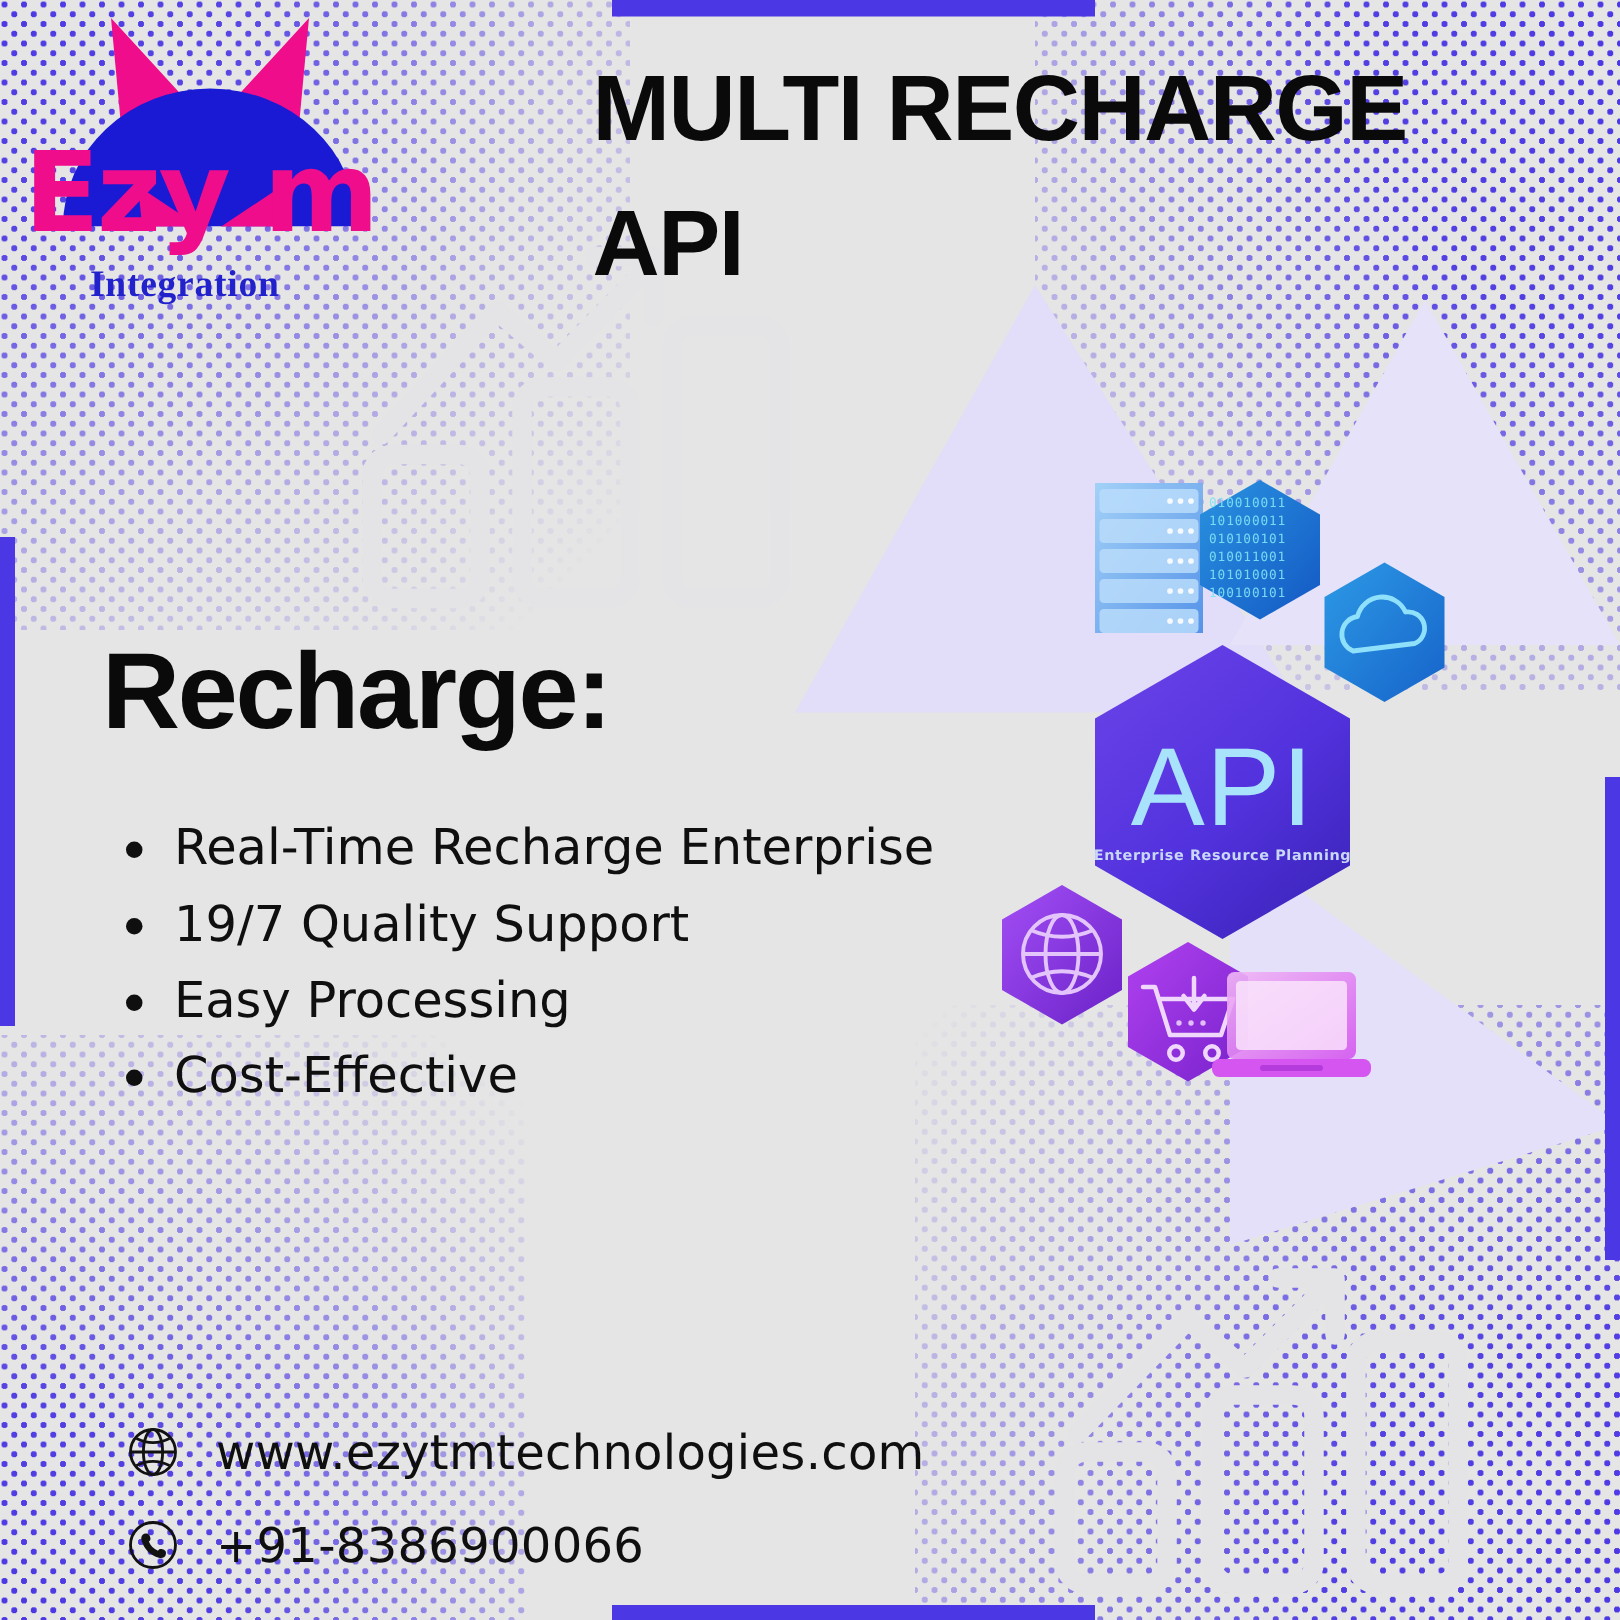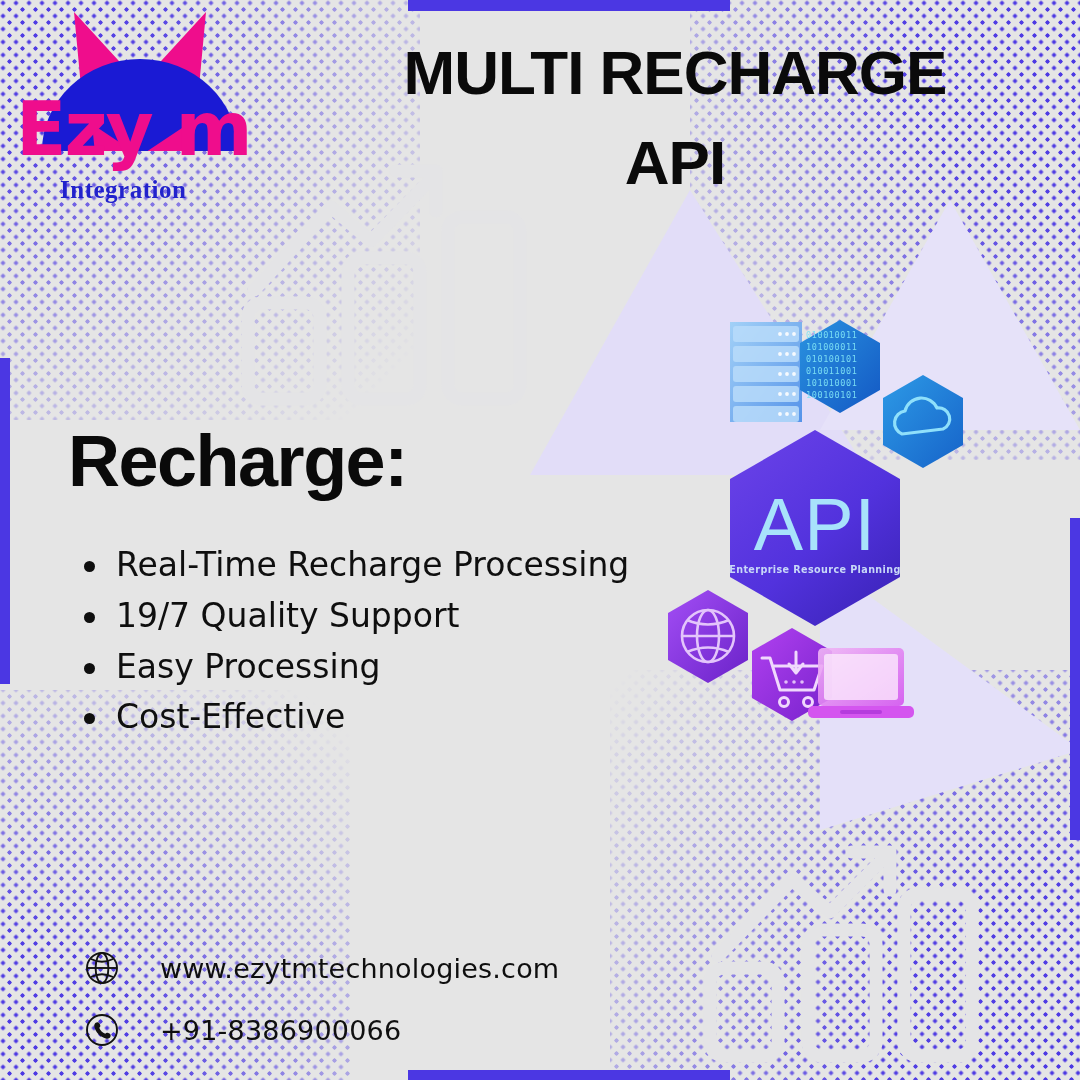--- a/index.html
+++ b/index.html
@@ -86,21 +86,20 @@
     font-weight: 700;
     color: #2222cc;
     letter-spacing: 0.5px;
   }
 
   
   #headline {
     position: absolute;
     left: 395px; top: 28px;
     width: 560px;
-    text-align: center;
     font-family: "Liberation Sans", sans-serif;
     font-weight: 700;
     font-size: 62px;
     line-height: 1.45;
     color: #0a0a0a;
     letter-spacing: -1px;
   }
   #headline .l2 { display: block; }
 
   
@@ -143,23 +142,23 @@
   
   #hexcluster { position: absolute; left: 600px; top: 280px; width: 420px; height: 500px; }
 
   
   .contact-row { position: absolute; display: flex; align-items: center; }
   #contact-web  { left: 82px; top: 948px; }
   #contact-tel  { left: 82px; top: 1010px; }
   .contact-icon { width: 40px; height: 40px; flex: 0 0 40px; }
   .contact-text {
     font-family: "DejaVu Sans", sans-serif;
-    font-size: 27px;
+    font-size: 32px;
     color: #0f0f0f;
-    margin-left: 38px;
+    margin-left: 22px;
     white-space: nowrap;
     letter-spacing: 0.2px;
   }
 </style>
 </head>
 <body>
 
 <div id="poster">
 
   <div class="halftone" id="ht-topleft">
@@ -217,21 +216,21 @@
     <div id="logo-sub">Integration</div>
   </div>
 
   <div id="headline">
     <span>MULTI RECHARGE</span>
     <span class="l2">API</span>
   </div>
 
   <div id="features-title">Recharge:</div>
   <ul id="features-list">
-    <li>Real-Time Recharge Processing</li>
+    <li>Real-Time Recharge Enterprise</li>
     <li>19/7 Quality Support</li>
     <li>Easy Processing</li>
     <li>Cost-Effective</li>
   </ul>
 
   <svg id="hexcluster" viewBox="0 0 420 500">
     <defs>
       <linearGradient id="gServer" x1="0" y1="0" x2="1" y2="1">
         <stop offset="0%" stop-color="#9fd0f7"></stop>
           <stop offset="100%" stop-color="#4e8fe8"></stop>

